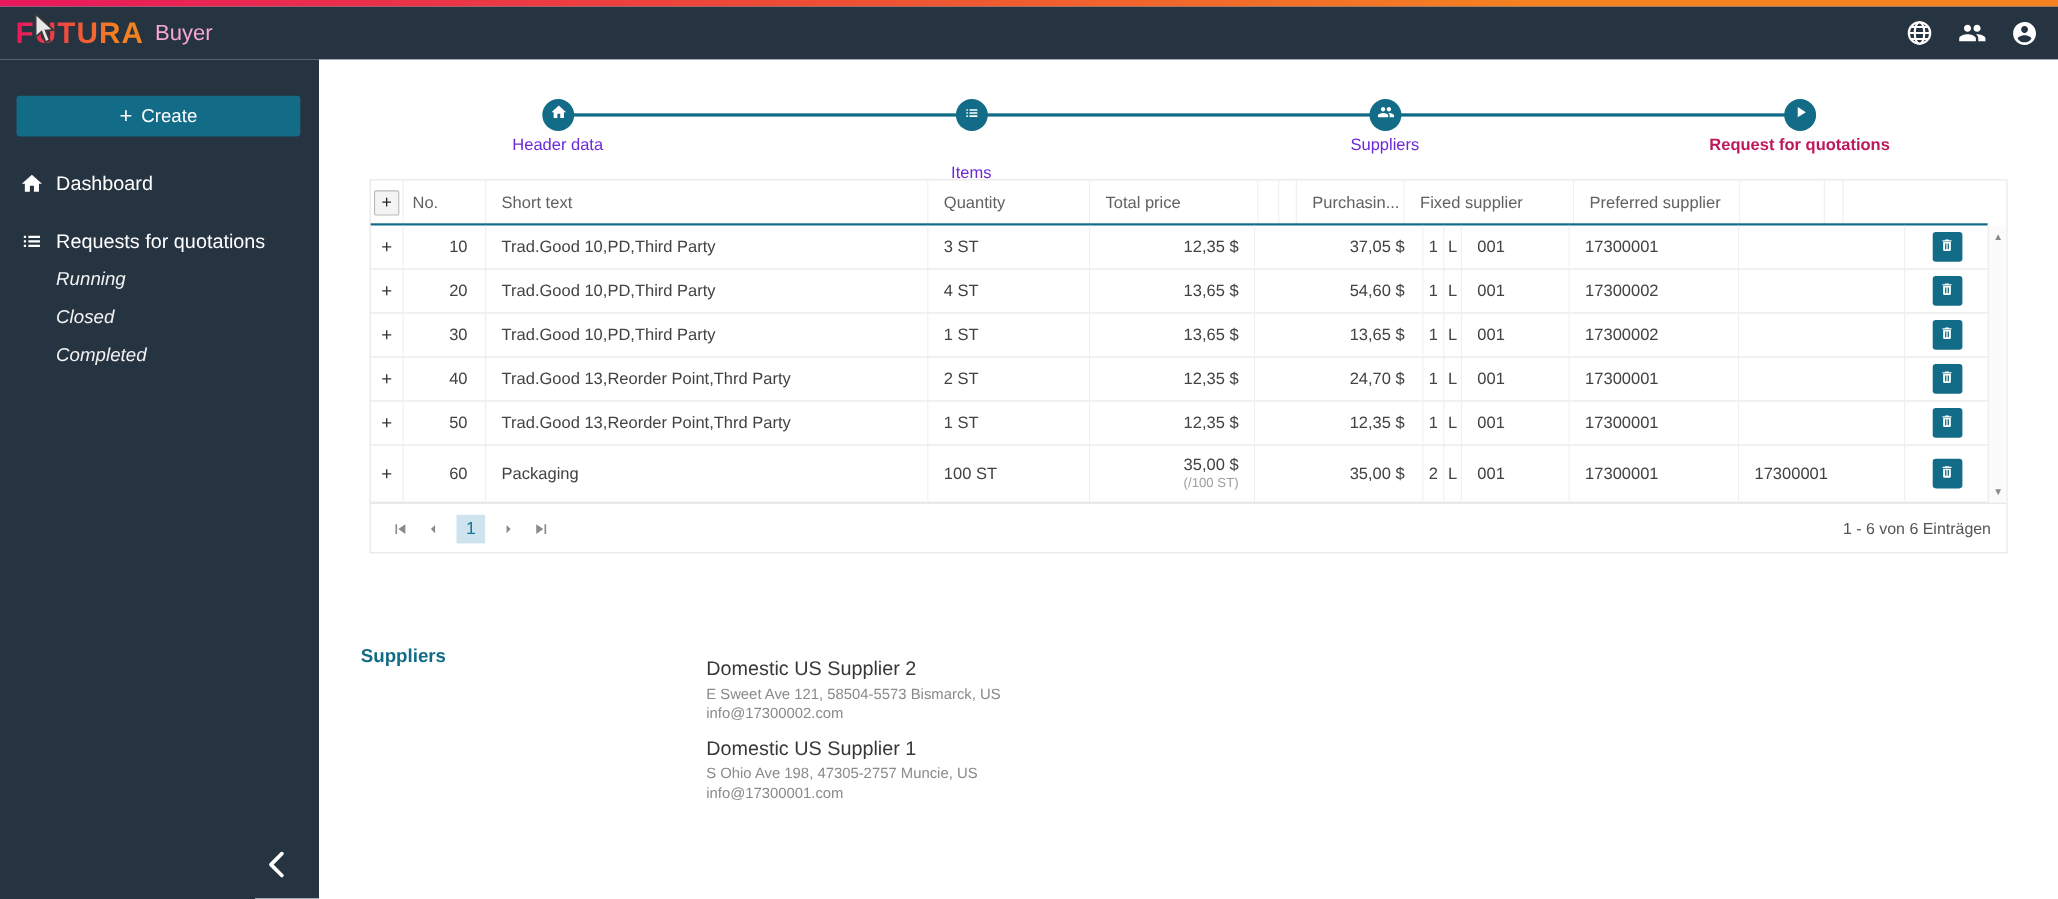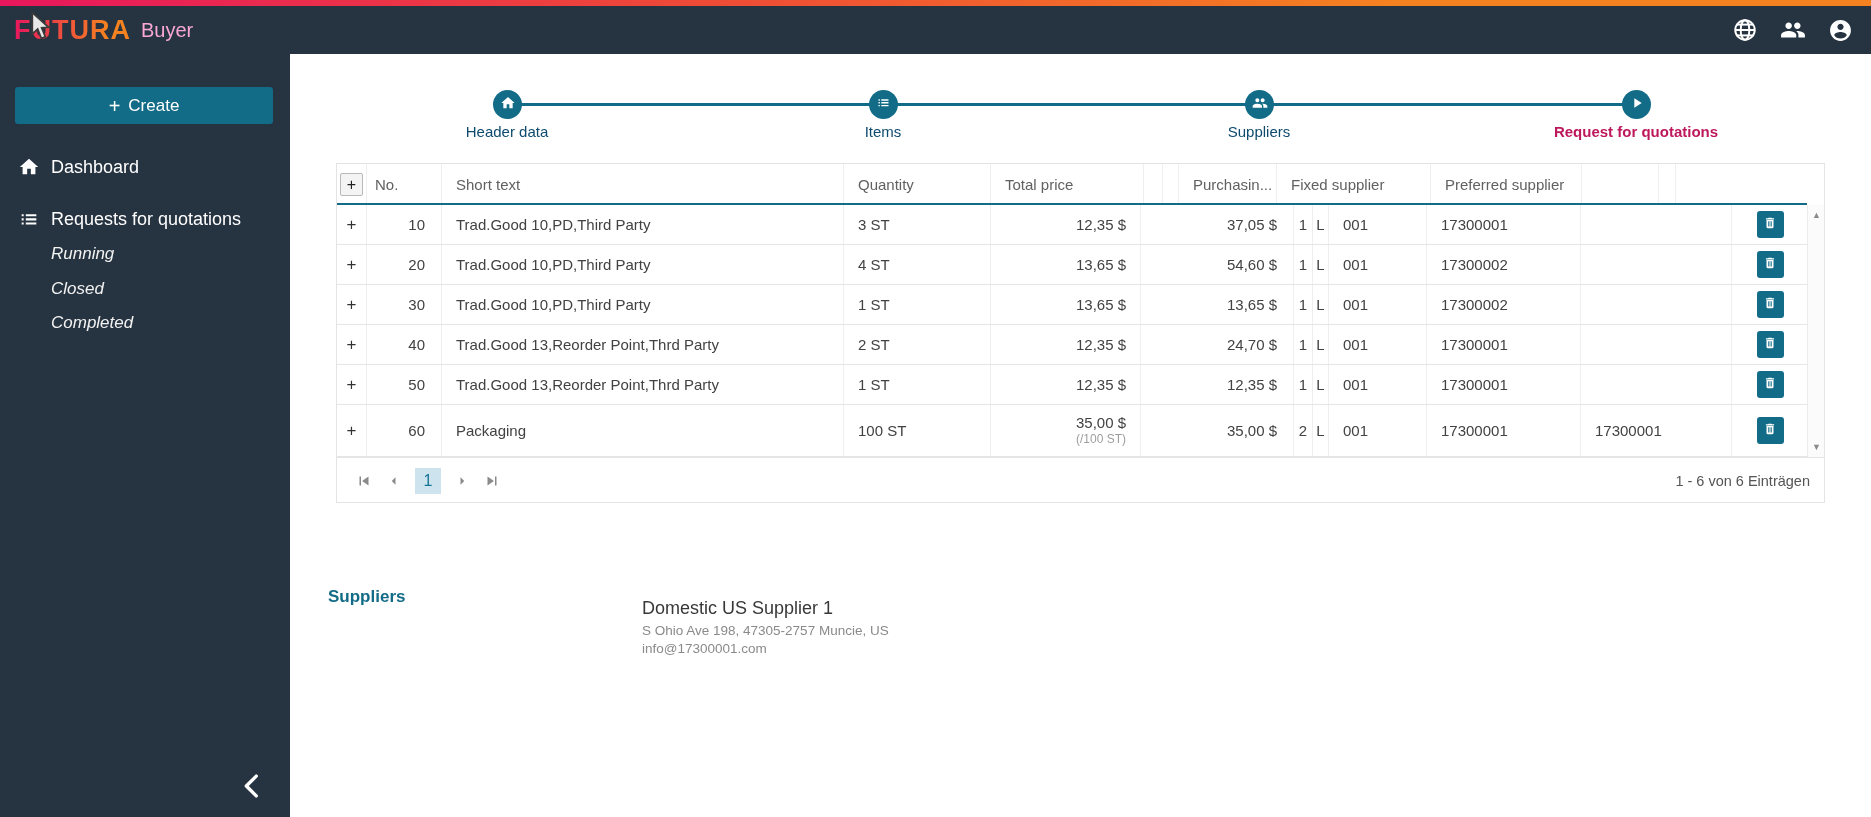--- a/index.html
+++ b/index.html
@@ -32,21 +32,21 @@
   .nav-item .nav-label { position:absolute; left:51px; white-space:nowrap; }
   .nav-sub { position:absolute; left:0; width:100%; height:32px; display:flex; align-items:center;
     color:#f2f2f2; font-size:17px; cursor:pointer;font-style:italic; }
   .nav-sub span { position:absolute; left:51px; }
   .collapse-btn { position:absolute; left:231px; top:712px; width:42px; height:42px;
     display:flex; align-items:center; justify-content:center; cursor:pointer; background:transparent; border:none; }
   
   .stepper-line { position:absolute; top:103px; left:507px; width:1129px; height:3px; background:#136c87; }
   .step-circle { position:absolute; top:90px; width:29px; height:29px; border-radius:50%;
     background:#136c87; display:flex; align-items:center; justify-content:center; cursor:pointer; z-index:2; }
-  .step-label { position:absolute; top:123px; width:260px; text-align:center; font-size:15px; color:#0c4a6e; }
+  .step-label { position:absolute; top:123px; width:260px; text-align:center; font-size:15px; color:#6d28d9; }
   .step-label.active { font-weight:bold; color:#be185d; }
   
   .table-wrap { position:absolute; left:336px; top:163px; width:1489px; height:340px;
     border:1px solid #e4e4e4; background:#fff; }
   .thead { position:relative; display:flex; height:41px; align-items:center; color:#616161; font-size:15px; }
   .thead::after { content:""; position:absolute; left:0; right:17px; bottom:0; height:2px; background:#136c87; }
   .tbody { position:relative; }
   .trow { display:flex; width:1472px; border-bottom:1px solid #e6e6e6; align-items:center; }
   .trow.h40 { height:40px; } .trow.h52 { height:52px; }
   .cell { height:100%; display:flex; align-items:center; border-right:1px solid #efefef;
@@ -185,21 +185,21 @@
   </div>
   <div class="step-label" style="left:377px;">Header data</div>
 
   <div class="step-circle" style="left:869px;">
     <span>
       <svg width="15" height="15" viewBox="0 0 24 24" fill="#fff">
         <path d="M4 13.5h2.2v-2.2H4v2.2zm0 4.5h2.2v-2.2H4V18zm0-9h2.2V6.8H4V9zm4.5 4.5H20v-2.2H8.5v2.2zm0 4.5H20v-2.2H8.5V18zm0-11.2V9H20V6.8H8.5z"></path>
       </svg>
     </span>
   </div>
-  <div class="step-label" style="left:753px;">Items</div>
+  <div class="step-label" style="left:753px;margin-top:26px;">Items</div>
 
   <div class="step-circle" style="left:1245px;">
     <span>
       <svg width="16" height="16" viewBox="0 0 24 24" fill="#fff">
         <path d="M16 11c1.66 0 2.99-1.34 2.99-3S17.66 5 16 5s-3 1.34-3 3 1.34 3 3 3zm-8 0c1.66 0 2.99-1.34 2.99-3S9.66 5 8 5 5 6.34 5 8s1.34 3 3 3zm0 2c-2.33 0-7 1.17-7 3.5V19h14v-2.5c0-2.33-4.67-3.5-7-3.5zm8 0c-.29 0-.62.02-.97.05 1.16.84 1.97 1.97 1.97 3.45V19h6v-2.5c0-2.33-4.67-3.5-7-3.5z"></path>
       </svg>
     </span>
   </div>
   <div class="step-label" style="left:1129px;">Suppliers</div>
 
@@ -392,19 +392,24 @@
             <path d="M6 18l8.5-6L6 6v12zM16 6v12h2V6h-2z"></path>
           </svg>
       </button>
       <div class="pg-summary">1 - 6 von 6 Einträgen</div>
     </div>
   </div>
 
   <div class="suppliers-heading">Suppliers</div>
   <div class="suppliers-list">
     <div class="supplier">
+      <div class="supplier-name">Domestic US Supplier 2</div>
+      <div class="supplier-address">E Sweet Ave 121, 58504-5573 Bismarck, US</div>
+      <div class="supplier-email">info@17300002.com</div>
+    </div>
+    <div class="supplier">
       <div class="supplier-name">Domestic US Supplier 1</div>
       <div class="supplier-address">S Ohio Ave 198, 47305-2757 Muncie, US</div>
       <div class="supplier-email">info@17300001.com</div>
     </div>
   </div>
 
 </div>
 
 </body></html>

